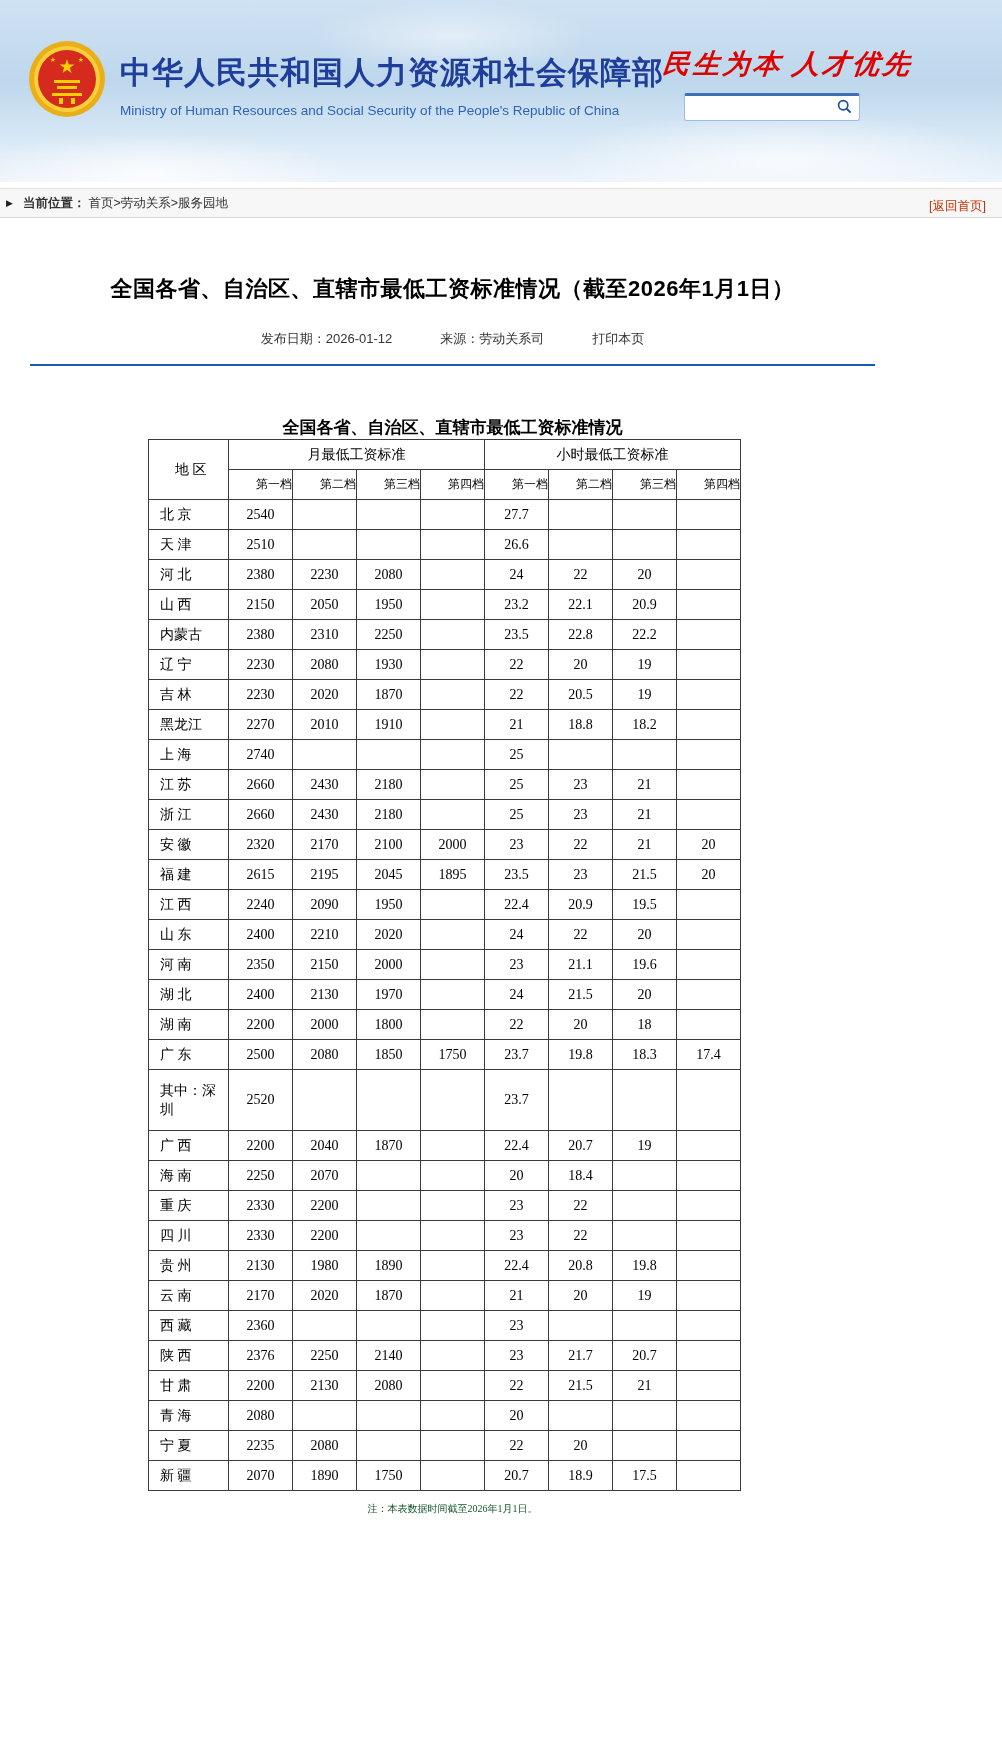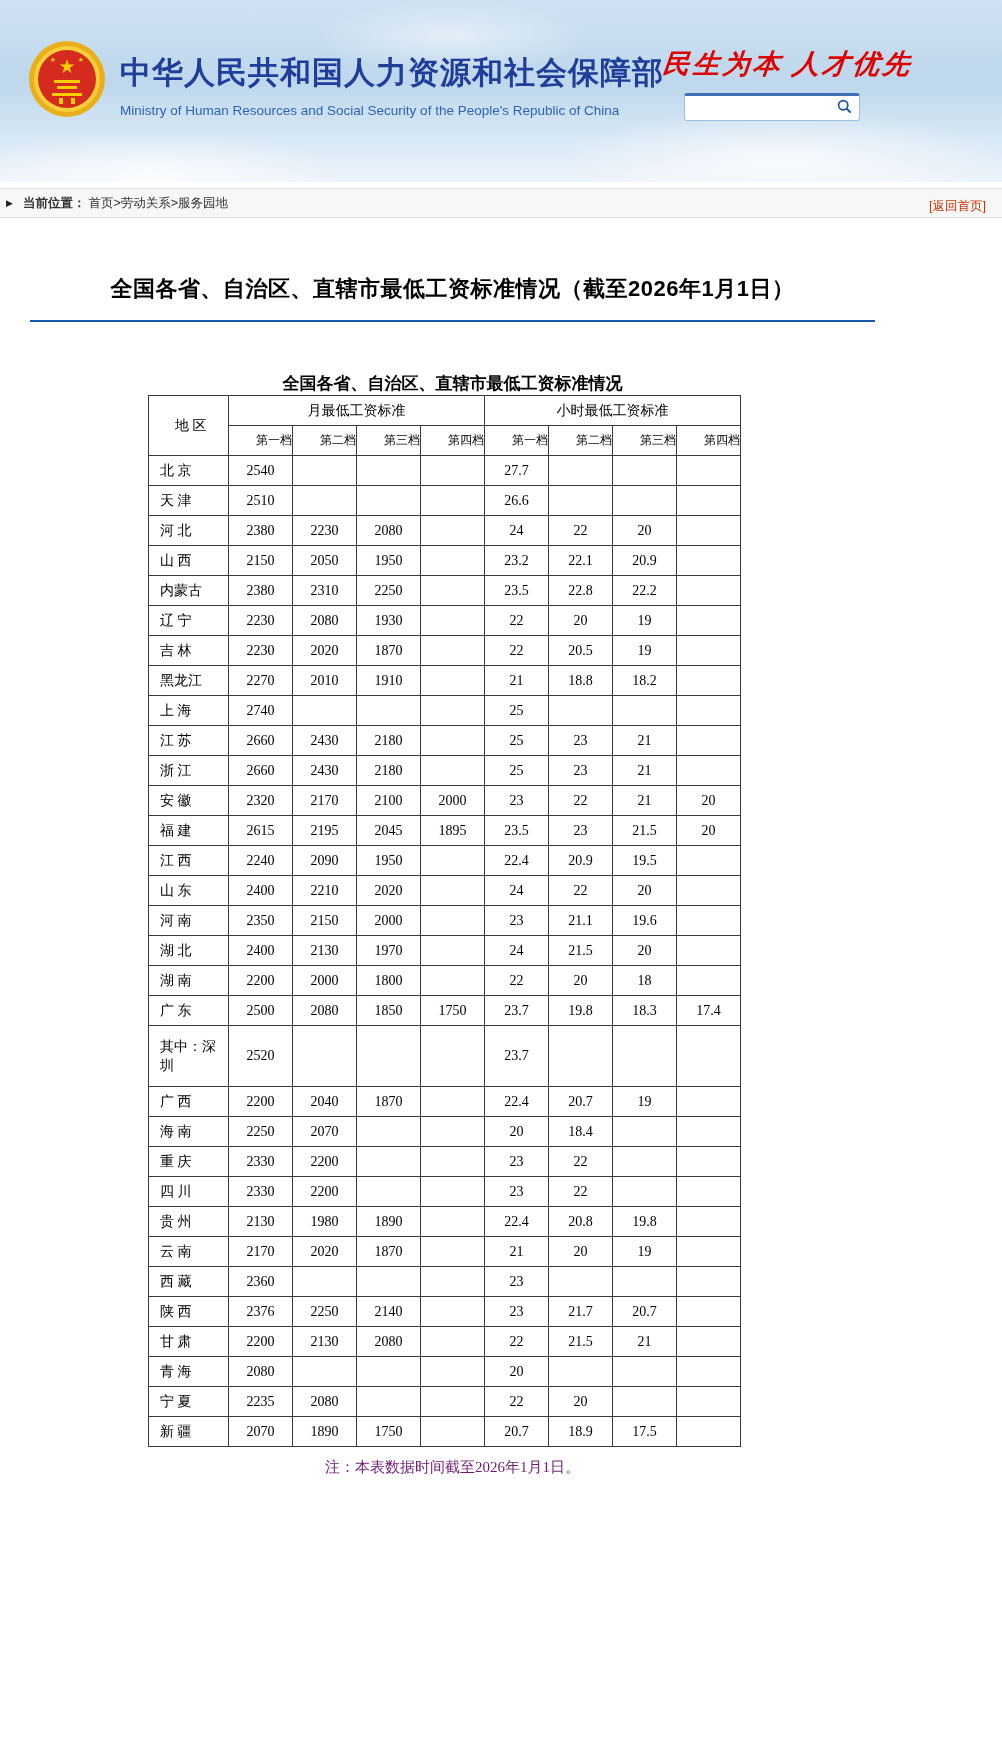--- a/index.html
+++ b/index.html
@@ -68,21 +68,21 @@
   .wage-table col.c-val { width:64px; }
   .wage-table th, .wage-table td { border:1px solid #3a3a3a; }
   .wage-table th { font-weight:normal; }
   .th-region { text-align:left; padding-left:26px; font-size:14px; }
   .group-th { height:30px; text-align:center; font-size:14px; }
   .tier-th { height:30px; text-align:right; font-size:12px; }
   .region-cell { height:30px; text-align:left; padding:2px 7px 2px 11px; font-size:14px; line-height:19px; word-break:break-all; }
   .value-cell { height:30px; text-align:center; font-size:14px; }
   tr.tall-row .region-cell, tr.tall-row .value-cell { height:61px; }
 
-  .note { margin-top:11px; width:905px; text-align:center; font-size:15px; color:#701a75;
+  .note { margin-top:11px; width:905px; text-align:center; font-size:10px; color:#14532d;
           font-family:"Liberation Serif","DejaVu Serif",serif; }
 </style>
 </head>
 <body>
 
 <div class="header">
   <div class="emblem">
     <svg width="78" height="78" viewBox="0 0 78 78">
       <circle cx="39" cy="39" r="38" fill="#e9af1b"></circle>
       <circle cx="39" cy="39" r="33" fill="#f8cf3a"></circle>
@@ -118,20 +118,23 @@
 <div class="breadcrumb-bar">
   <span class="bc-arrow">▶</span>
   <span class="bc-label">当前位置：</span>
   <span class="bc-path">首页&gt;劳动关系&gt;服务园地</span>
   <a class="bc-back">[返回首页]</a>
 </div>
 
 <div class="article">
   <h1 class="article-title">全国各省、自治区、直辖市最低工资标准情况（截至2026年1月1日）</h1>
 
+  <div class="meta">
+    <span class="meta-item"><span>发布日期：</span><span>2026-01-12</span></span><span class="meta-item"><span>来源：</span><span>劳动关系司</span></span><a class="meta-item print-link">打印本页</a>
+  </div>
 
   <div class="blue-rule"></div>
 
   <h2 class="table-title">全国各省、自治区、直辖市最低工资标准情况</h2>
 
   <table class="wage-table">
     <colgroup>
       <col class="c-region">
       <col class="c-val">
         <col class="c-val">

